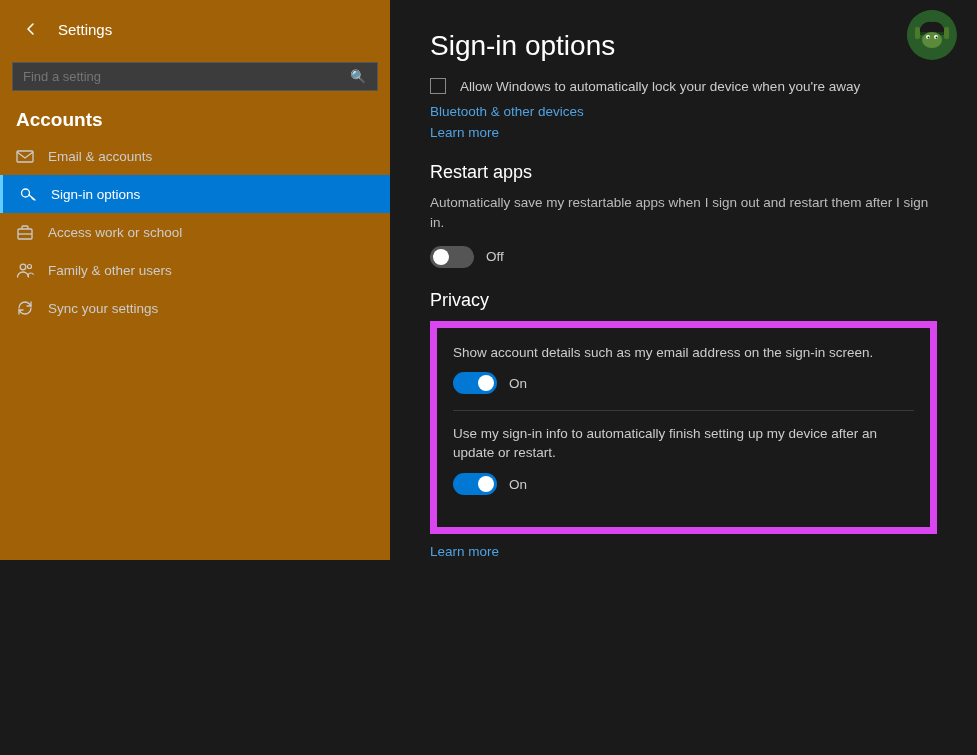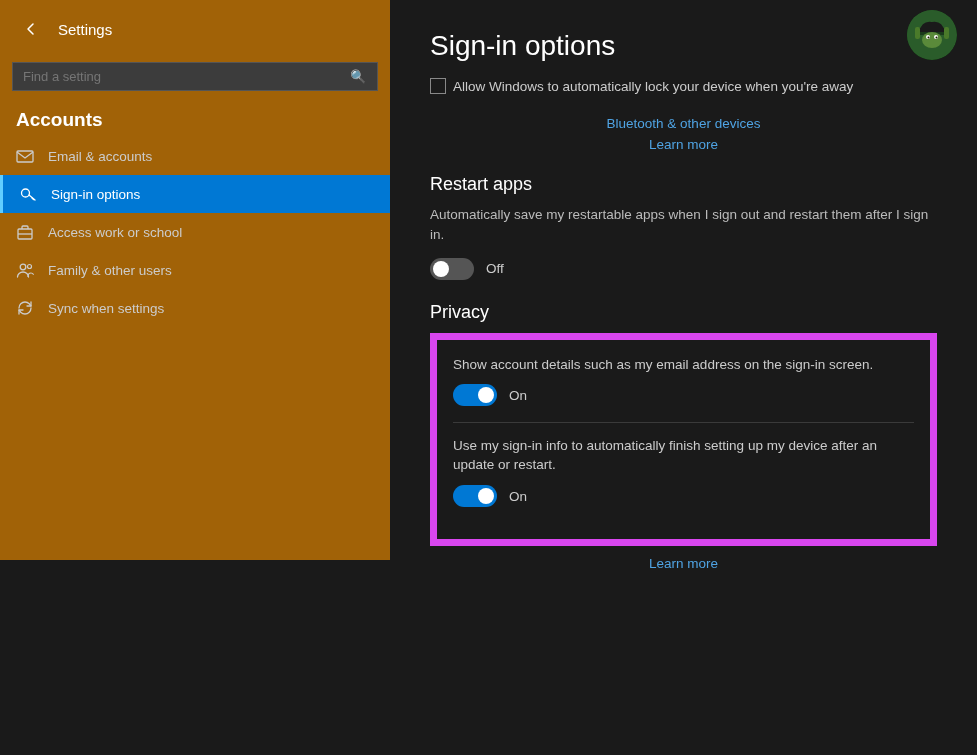--- a/index.html
+++ b/index.html
@@ -138,22 +138,22 @@
     .page-title {
       color: #ffffff;
       font-size: 28px;
       font-weight: 300;
       margin-bottom: 16px;
     }
 
     .auto-lock-row {
       display: flex;
       align-items: center;
-      gap: 7px;
-      margin-bottom: 22px;
+      gap: 14px;
+      margin-bottom: 10px;
     }
 
     .checkbox {
       width: 16px;
       height: 16px;
       border: 1.5px solid #888;
       background: transparent;
       flex-shrink: 0;
       display: flex;
       align-items: center;
@@ -165,21 +165,20 @@
       color: #cccccc;
       font-size: 13.5px;
     }
 
     .link-text {
       color: #4fa3e3;
       font-size: 13.5px;
       cursor: pointer;
       display: block;
       margin-bottom: 6px;
-      text-align: center;
     }
 
     .section-heading {
       color: #ffffff;
       font-size: 18px;
       font-weight: 300;
       margin: 22px 0 10px 0;
     }
 
     .section-desc {
@@ -323,21 +322,21 @@
 
   <div class="nav-item">
     <span class="nav-icon">
       <svg width="18" height="18" viewBox="0 0 18 18" fill="none">
         <path d="M3 9a6 6 0 016-6 6 6 0 014.243 1.757L15 7" stroke="#ccc" stroke-width="1.3" stroke-linecap="round"></path>
         <path d="M15 3v4h-4" stroke="#ccc" stroke-width="1.3" stroke-linecap="round" stroke-linejoin="round"></path>
         <path d="M15 9a6 6 0 01-6 6 6 6 0 01-4.243-1.757L3 11" stroke="#ccc" stroke-width="1.3" stroke-linecap="round"></path>
         <path d="M3 15v-4h4" stroke="#ccc" stroke-width="1.3" stroke-linecap="round" stroke-linejoin="round"></path>
       </svg>
     </span>
-    <span>Sync when settings</span>
+    <span>Sync your settings</span>
   </div>
 
 </div>
 
 <div class="main">
 
   <div class="avatar-area">
     <div class="avatar-img">
       <svg class="avatar-svg" viewBox="0 0 50 50" xmlns="http://www.w3.org/2000/svg">
 

